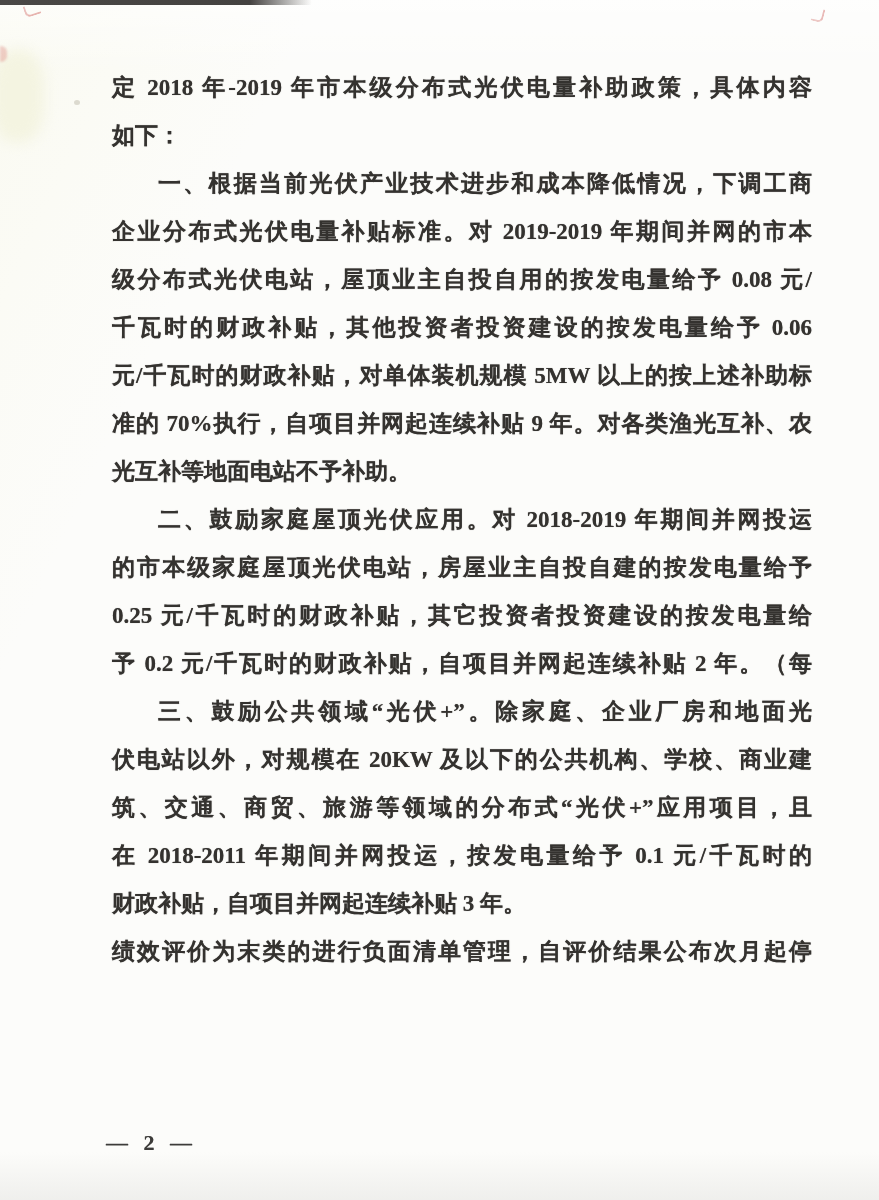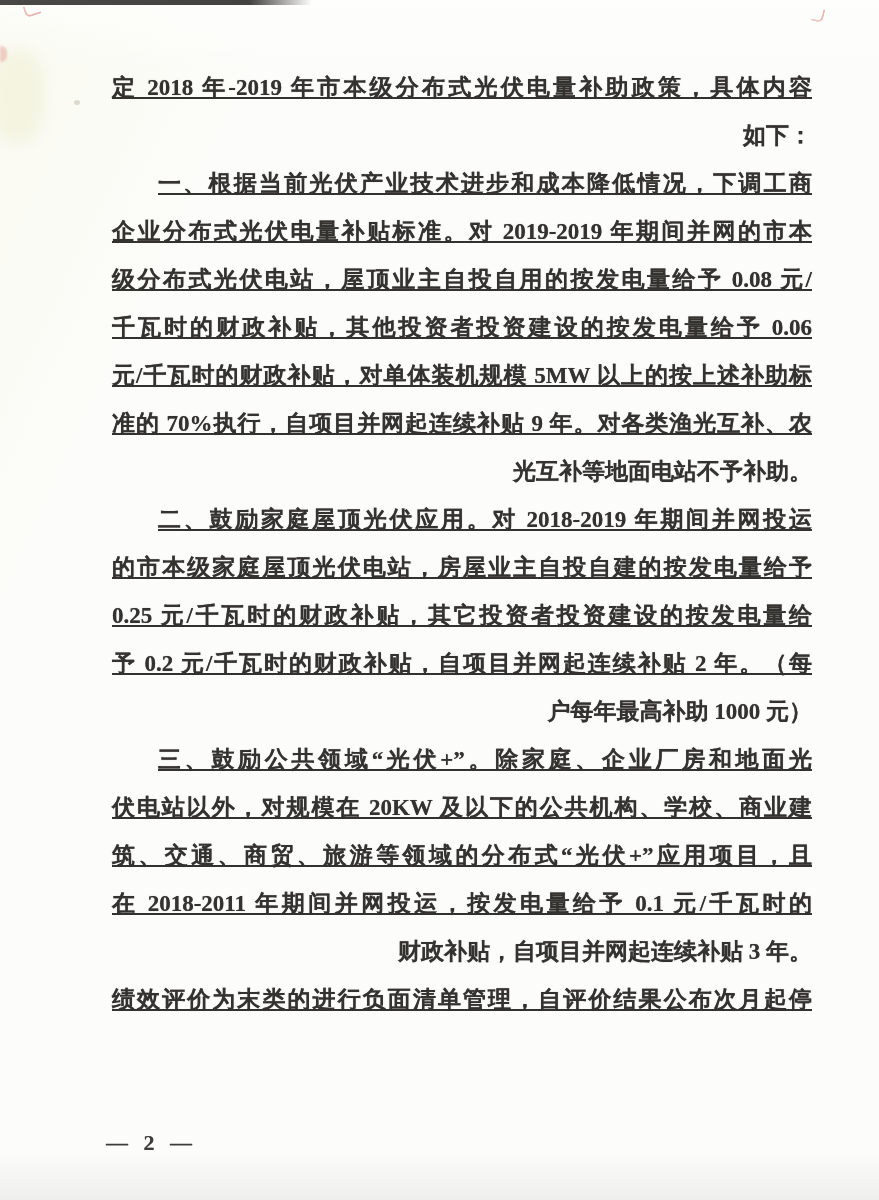--- a/index.html
+++ b/index.html
@@ -70,26 +70,25 @@
   }
   .line {
     height: 48px;
     line-height: 48px;
     font-size: 23px;
     font-weight: bold;
     color: #34322f;
     text-shadow: 0 0 0.7px rgba(52,50,47,0.75);
     white-space: normal;
     word-break: keep-all;
-    text-align: right;
+    text-align: left;
   }
   .line.just {
     text-align: justify;
     text-align-last: justify;
-    text-decoration: underline;
   }
   .line.indent {
     text-indent: 2em;
   }
   .page-number {
     position: absolute;
     left: 106px;
     top: 1130px;
     font-size: 22px;
     font-weight: bold;
@@ -116,21 +115,20 @@
       <div class="line just">企业分布式光伏电量补贴标准。对 2019-2019 年期间并网的市本</div>
       <div class="line just">级分布式光伏电站，屋顶业主自投自用的按发电量给予 0.08 元/</div>
       <div class="line just">千瓦时的财政补贴，其他投资者投资建设的按发电量给予 0.06</div>
       <div class="line just">元/千瓦时的财政补贴，对单体装机规模 5MW 以上的按上述补助标</div>
       <div class="line just">准的 70%执行，自项目并网起连续补贴 9 年。对各类渔光互补、农</div>
       <div class="line">光互补等地面电站不予补助。</div>
       <div class="line indent just">二、鼓励家庭屋顶光伏应用。对 2018-2019 年期间并网投运</div>
       <div class="line just">的市本级家庭屋顶光伏电站，房屋业主自投自建的按发电量给予</div>
       <div class="line just">0.25 元/千瓦时的财政补贴，其它投资者投资建设的按发电量给</div>
       <div class="line just">予 0.2 元/千瓦时的财政补贴，自项目并网起连续补贴 2 年。（每</div>
-      <div class="line">户每年最高补助 1000 元）</div>
       <div class="line indent just">三、鼓励公共领域“光伏+”。除家庭、企业厂房和地面光</div>
       <div class="line just">伏电站以外，对规模在 20KW 及以下的公共机构、学校、商业建</div>
       <div class="line just">筑、交通、商贸、旅游等领域的分布式“光伏+”应用项目，且</div>
       <div class="line just">在 2018-2011 年期间并网投运，按发电量给予 0.1 元/千瓦时的</div>
       <div class="line">财政补贴，自项目并网起连续补贴 3 年。</div>
       <div class="line just">绩效评价为末类的进行负面清单管理，自评价结果公布次月起停</div>
     </div>
 
   <div class="page-number">— 2 —</div>
 </div>

